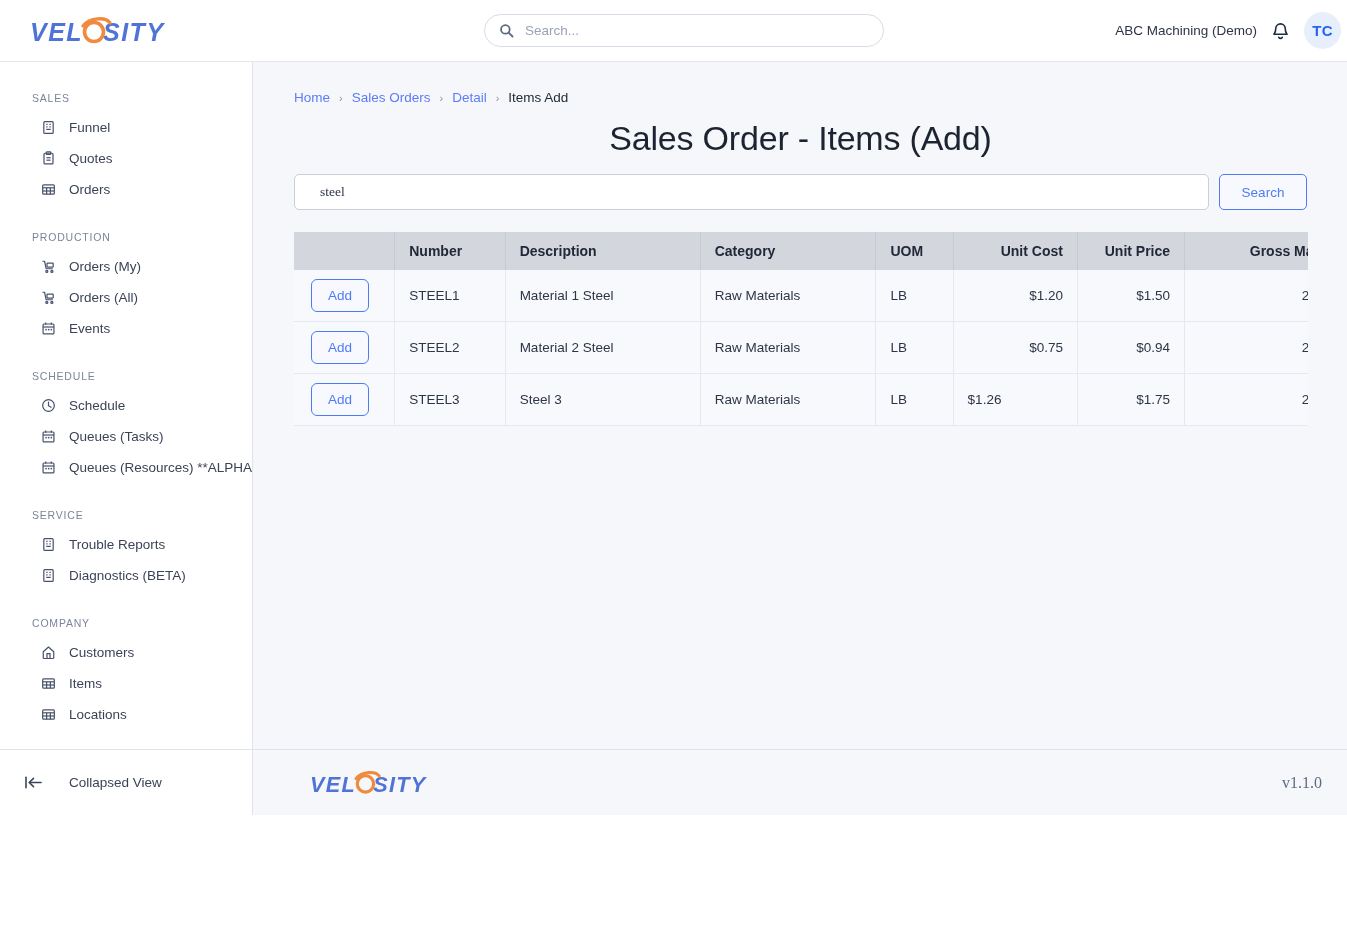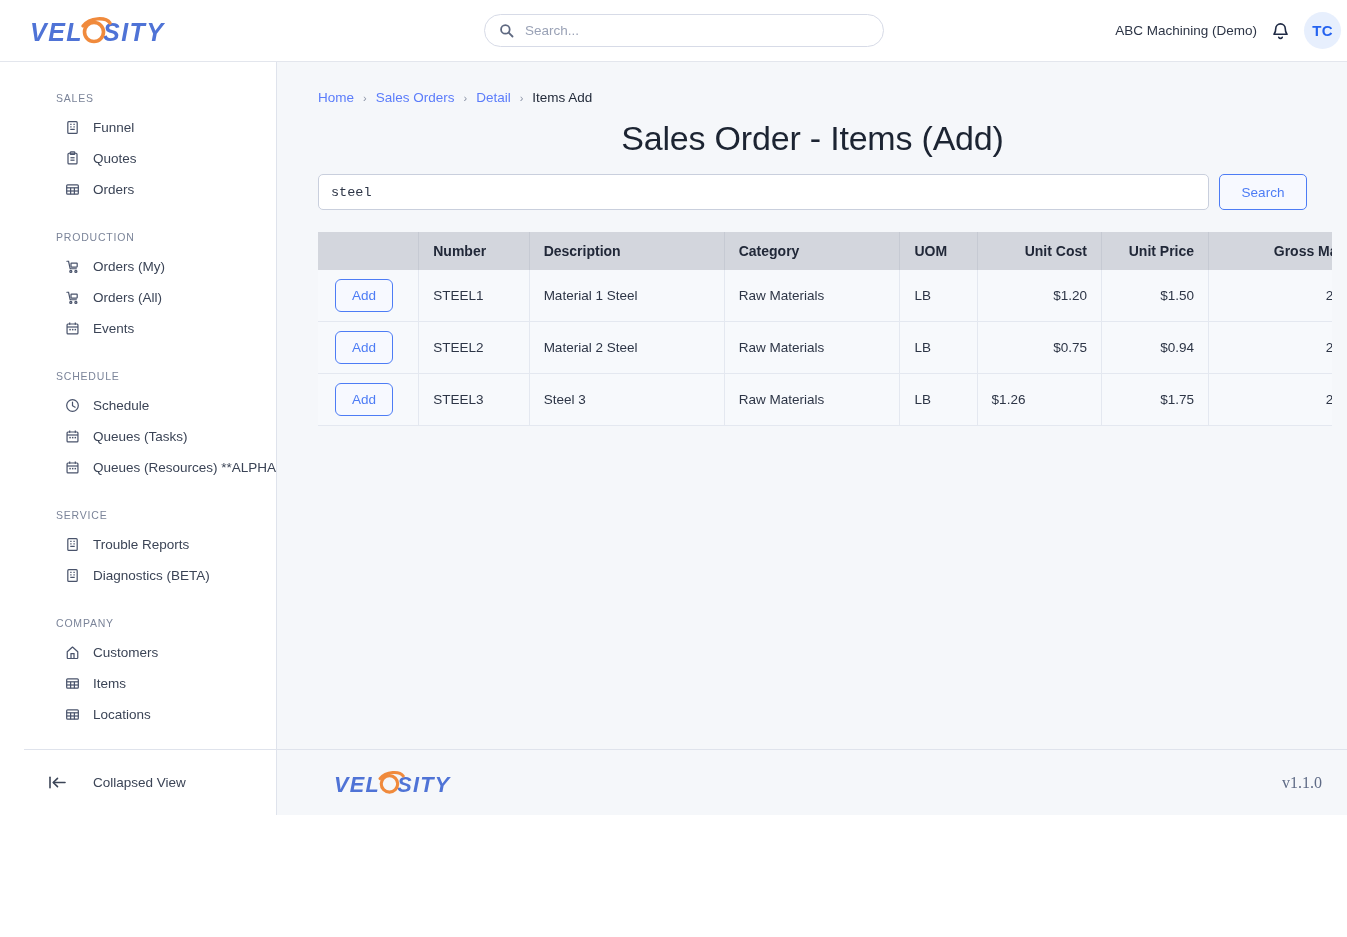--- a/index.html
+++ b/index.html
@@ -45,21 +45,21 @@
   .org-name { font-size: 13.5px; color: #2d3546; white-space: nowrap; }
   .bell { display: flex; align-items: center; cursor: pointer; }
   .avatar {
     width: 37px; height: 37px; border-radius: 50%;
     background: #e7effd; color: #2563f0;
     display: flex; align-items: center; justify-content: center;
     font-size: 15px; font-weight: bold; letter-spacing: .3px;
   }
 
   
-  .body-row { flex: 1; display: flex; min-height: 0; margin-left: 24px; }
+  .body-row { flex: 1; display: flex; min-height: 0; }
 
   
   .sidebar {
     width: 253px; min-width: 253px;
     background: #ffffff;
     border-right: 1px solid #dfe3ec;
     display: flex; flex-direction: column;
     position: relative;
   }
   .sidebar-scroll { flex: 1; padding-top: 20px; overflow: hidden; }
@@ -107,22 +107,22 @@
     text-align: center;
     font-size: 34px; font-weight: normal;
     color: #1c2432; letter-spacing: -.2px;
     margin: 6px 0 16px 0;
   }
 
   .search-row { display: flex; gap: 0; margin-bottom: 22px; }
   .item-search {
     flex: 1; height: 36px;
     border: 1px solid #c9cfdd; border-radius: 5px;
-    background: #fff; padding: 0 12px;
-    font-family: Liberation Mono, monospace;
+    background: #fff; padding: 0 25px;
+    font-family: Liberation Serif, serif;
     font-size: 13.5px; color: #2d3546; outline: none;
   }
   .search-btn {
     width: 88px; margin-left: 10px; height: 36px;
     border: 1px solid #4d7cf5; border-radius: 5px;
     background: #f7f9ff; color: #4d7cf5;
     font-family: "Liberation Sans", sans-serif;
     font-size: 13.5px; cursor: pointer;
   }
 

